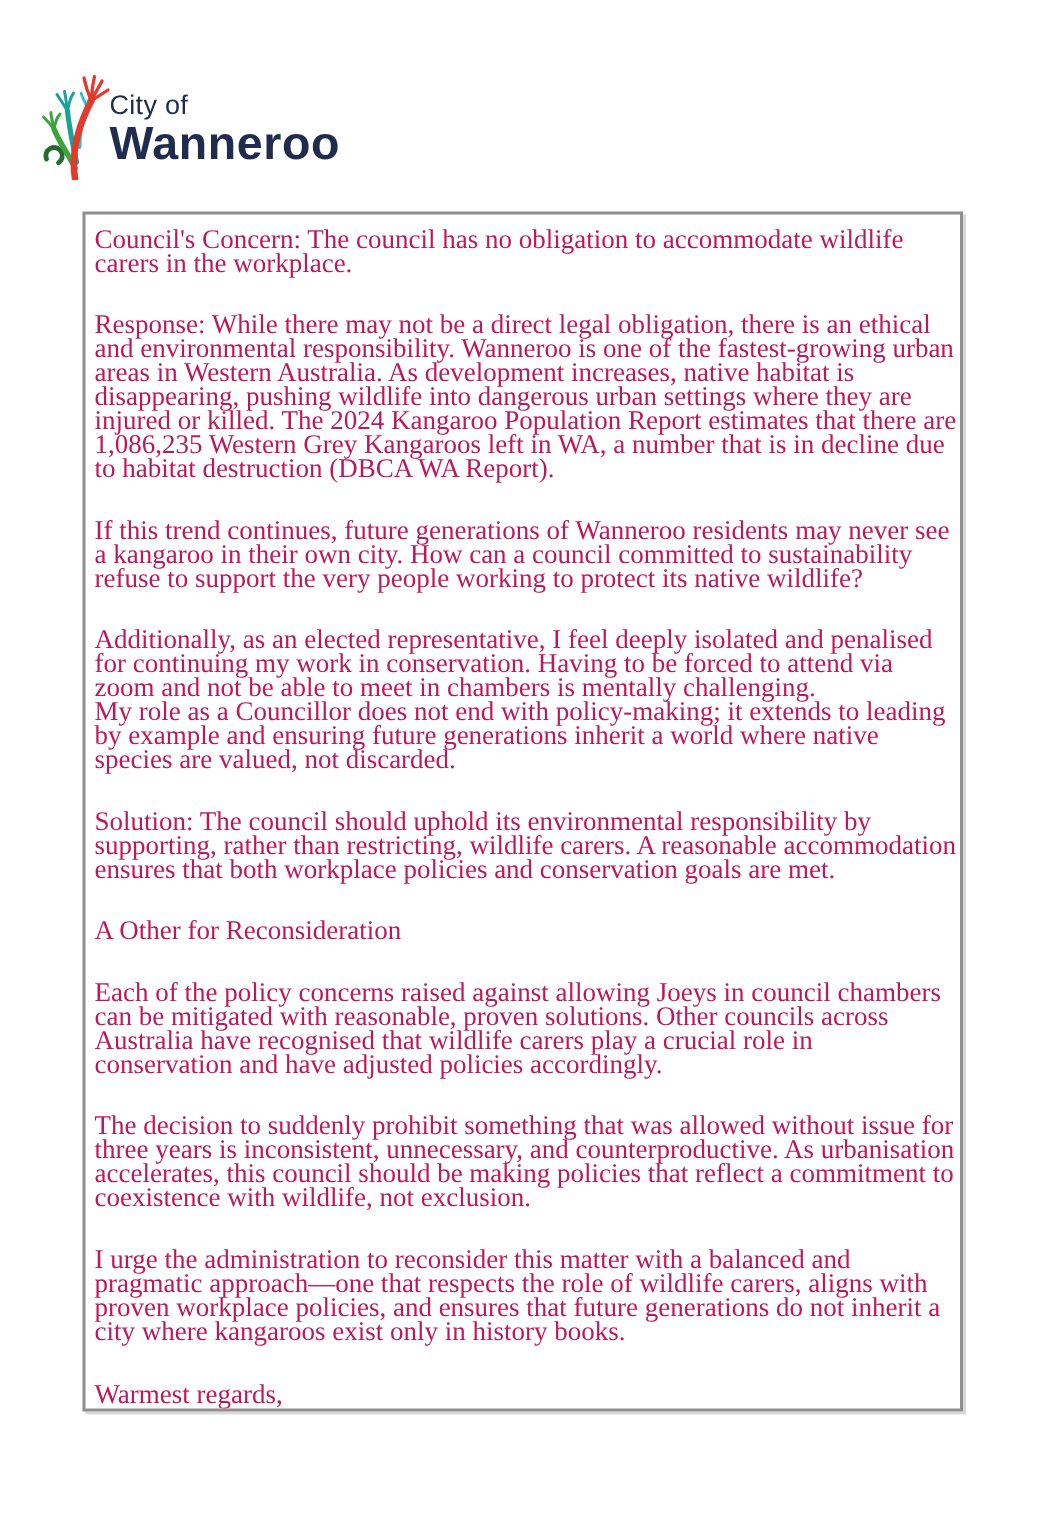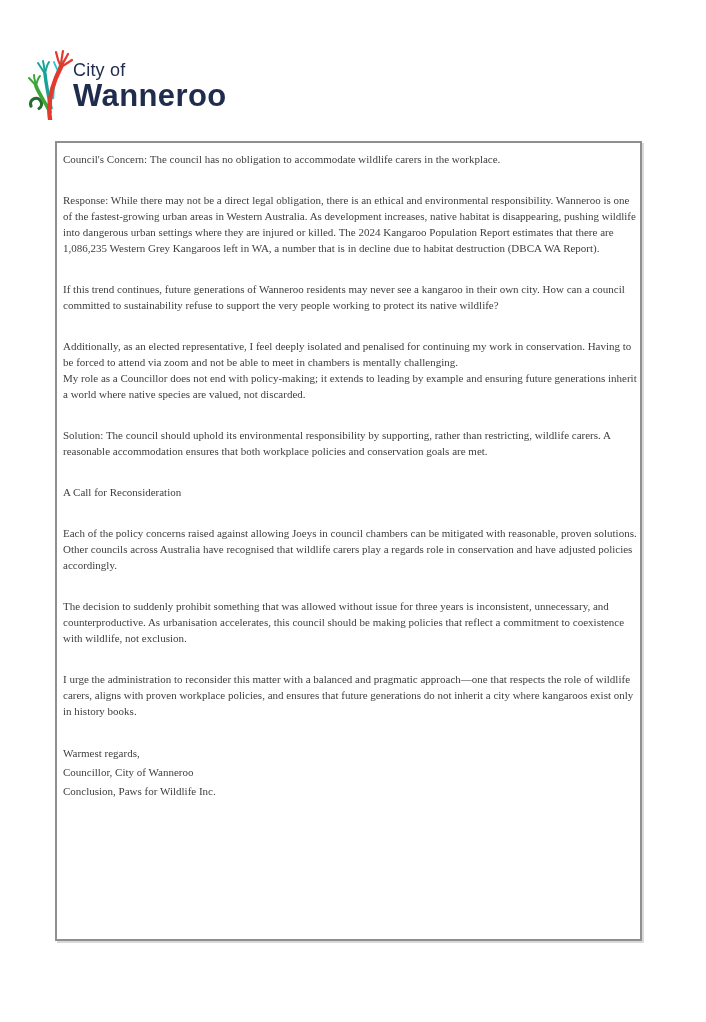--- a/index.html
+++ b/index.html
@@ -32,23 +32,23 @@
   
   .doc-box{
     position:absolute;
     left:55px;top:141px;right:64px;bottom:81px;
     border:2px solid #8f8f8f;
     box-shadow:2px 2px 0 0 #d9d9d9;
     background:#ffffff;
     padding:8px 2px 0 6px;
     box-sizing:border-box;
     overflow:hidden;
-    font-size:11px;
+    font-size:18px;
     line-height:16px;
-    color:#404040;
+    color:#be185d;
   }
   .para{margin:0 0 25px 0;}
   .para.tight{margin-bottom:0;}
   .sig-line{line-height:19px;}
 </style>
 </head>
 <body>
 
 <div class="page">
 
@@ -83,22 +83,22 @@
     </div>
   </div>
 
   <div class="doc-box">
     <div class="para">Council's Concern: The council has no obligation to accommodate wildlife carers in the workplace.</div>
     <div class="para">Response: While there may not be a direct legal obligation, there is an ethical and environmental responsibility. Wanneroo is one of the fastest-growing urban areas in Western Australia. As development increases, native habitat is disappearing, pushing wildlife into dangerous urban settings where they are injured or killed. The 2024 Kangaroo Population Report estimates that there are 1,086,235 Western Grey Kangaroos left in WA, a number that is in decline due to habitat destruction (DBCA WA Report).</div>
     <div class="para">If this trend continues, future generations of Wanneroo residents may never see a kangaroo in their own city. How can a council committed to sustainability refuse to support the very people working to protect its native wildlife?</div>
     <div class="para tight">Additionally, as an elected representative, I feel deeply isolated and penalised for continuing my work in conservation. Having to be forced to attend via zoom and not be able to meet in chambers is mentally challenging.</div>
     <div class="para">My role as a Councillor does not end with policy-making; it extends to leading by example and ensuring future generations inherit a world where native species are valued, not discarded.</div>
     <div class="para">Solution: The council should uphold its environmental responsibility by supporting, rather than restricting, wildlife carers. A reasonable accommodation ensures that both workplace policies and conservation goals are met.</div>
-    <div class="para">A Call for Reconsideration</div>
-    <div class="para">Each of the policy concerns raised against allowing Joeys in council chambers can be mitigated with reasonable, proven solutions. Other councils across Australia have recognised that wildlife carers play a regards role in conservation and have adjusted policies accordingly.</div>
+    <div class="para">A Other for Reconsideration</div>
+    <div class="para">Each of the policy concerns raised against allowing Joeys in council chambers can be mitigated with reasonable, proven solutions. Other councils across Australia have recognised that wildlife carers play a crucial role in conservation and have adjusted policies accordingly.</div>
     <div class="para">The decision to suddenly prohibit something that was allowed without issue for three years is inconsistent, unnecessary, and counterproductive. As urbanisation accelerates, this council should be making policies that reflect a commitment to coexistence with wildlife, not exclusion.</div>
     <div class="para">I urge the administration to reconsider this matter with a balanced and pragmatic approach—one that respects the role of wildlife carers, aligns with proven workplace policies, and ensures that future generations do not inherit a city where kangaroos exist only in history books.</div>
     <div class="sig-line">Warmest regards,</div>
     <div class="sig-line">Councillor, City of Wanneroo</div>
     <div class="sig-line">Conclusion, Paws for Wildlife Inc.</div>
   </div>
 
 </div>
 
 </body></html>

